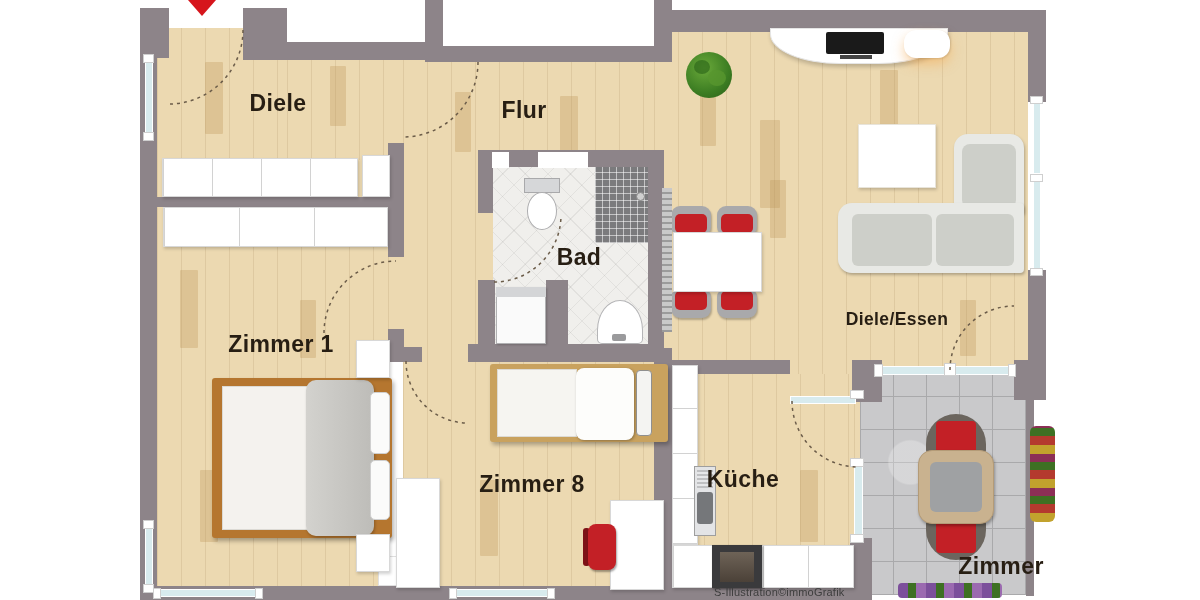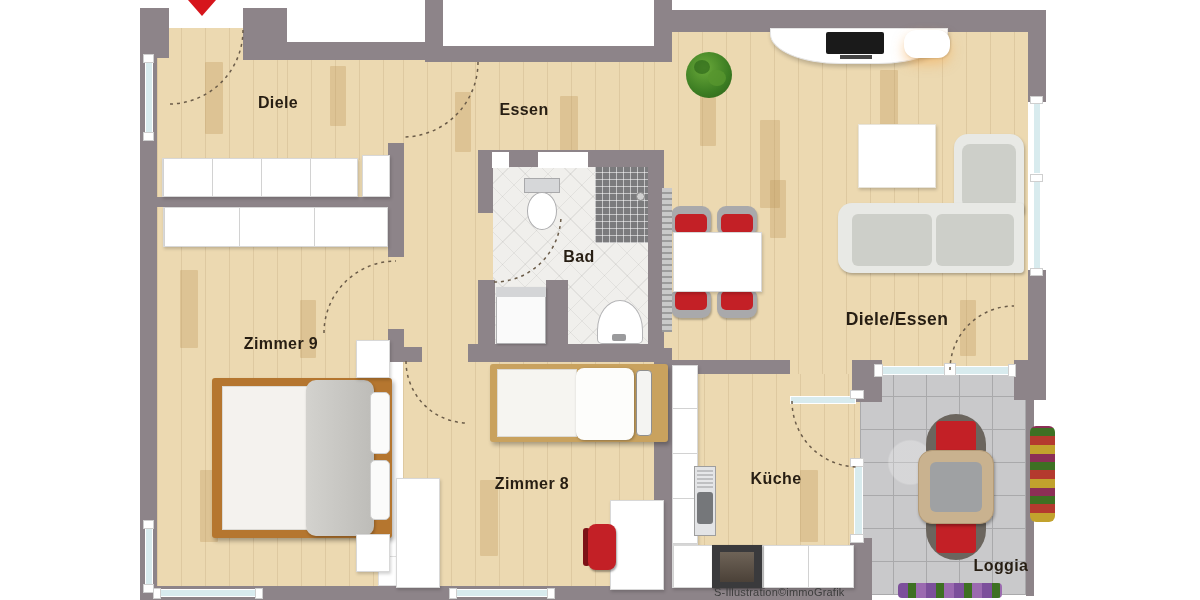--- a/index.html
+++ b/index.html
@@ -21,21 +21,21 @@
                          repeating-linear-gradient(0deg, #a9a9ab 0 1px, transparent 1px 33px),
                          repeating-linear-gradient(90deg, #a9a9ab 0 1px, transparent 1px 33px);}
   .win{position:absolute;background:#d8ebee;border:1px solid #ffffff;box-sizing:border-box;}
   .jamb{position:absolute;background:#ffffff;border:1px solid #cfcfcf;box-sizing:border-box;}
   .furn{position:absolute;background:#fff;border:1px solid #d8d8d8;box-sizing:border-box;
         box-shadow:1px 2px 3px rgba(0,0,0,0.18);}
   .seamsV{background-image:repeating-linear-gradient(90deg, #d2d2d2 0 1px, transparent 1px 49px);}
   .seamsV75{background-image:repeating-linear-gradient(90deg, #d2d2d2 0 1px, transparent 1px 75px);}
   .seamsV45{background-image:repeating-linear-gradient(90deg, #d2d2d2 0 1px, transparent 1px 45px);}
   .seamsH45{background-image:repeating-linear-gradient(0deg, #d2d2d2 0 1px, transparent 1px 45px);}
-  .label{position:absolute;transform:translate(-50%,-50%);font-weight:700;font-size:16px;
+  .label{position:absolute;transform:translate(-50%,-50%);font-weight:700;font-size:23px;
          color:#271e13;letter-spacing:.4px;white-space:nowrap;}
   .chair{position:absolute;background:#a9a9ab;border-radius:9px;box-shadow:1px 2px 2px rgba(0,0,0,0.25);}
   .chair .cushion{position:absolute;background:#c32026;border-radius:5px;}
   .chair-n .cushion{top:8px;left:4px;right:4px;bottom:3px;}
   .chair-s .cushion{top:3px;left:4px;right:4px;bottom:8px;}
   .watermark{position:absolute;left:714px;top:586px;width:180px;font-size:11px;color:#3d3d3d;
              letter-spacing:.2px;}
   svg.arcs{position:absolute;left:0;top:0;pointer-events:none;}
 </style>
 </head>
@@ -215,23 +215,23 @@
       <path d="M 494 282 A 67 67 0 0 0 561 215"></path>
       <path d="M 406 361 A 62 62 0 0 0 468 423"></path>
       <path d="M 792 401 A 66 66 0 0 0 858 467"></path>
       <path d="M 950 370 A 64 64 0 0 1 1014 306"></path>
     </g>
   </svg>
 
   <div class="abs" style="left:188px;top:0;width:0;height:0;border-left:14px solid transparent;border-right:14px solid transparent;border-top:16px solid #d6151c"></div>
 
   <div class="label" style="left:278px;top:103px">Diele</div>
-  <div class="label" style="left:524px;top:110px">Essen</div>
+  <div class="label" style="left:524px;top:110px">Flur</div>
   <div class="label" style="left:579px;top:257px">Bad</div>
-  <div class="label" style="left:281px;top:344px">Zimmer 9</div>
+  <div class="label" style="left:281px;top:344px">Zimmer 1</div>
   <div class="label" style="left:532px;top:484px">Zimmer 8</div>
-  <div class="label" style="left:776px;top:479px">Küche</div>
+  <div class="label" style="left:743px;top:479px">Küche</div>
   <div class="label" style="left:897px;top:319px;font-size:17.5px">Diele/Essen</div>
-  <div class="label" style="left:1001px;top:566px">Loggia</div>
+  <div class="label" style="left:1001px;top:566px">Zimmer</div>
 
   <div class="watermark"><span>Ṡ</span><span>-Illustration©immoGrafik</span></div>
 
 </div>
 
 </body></html>

